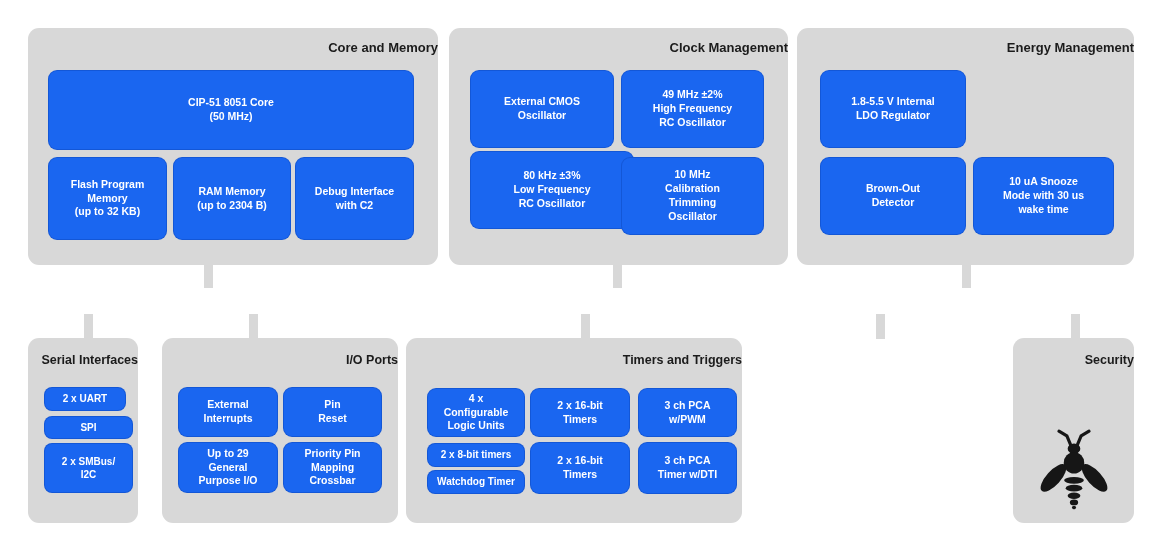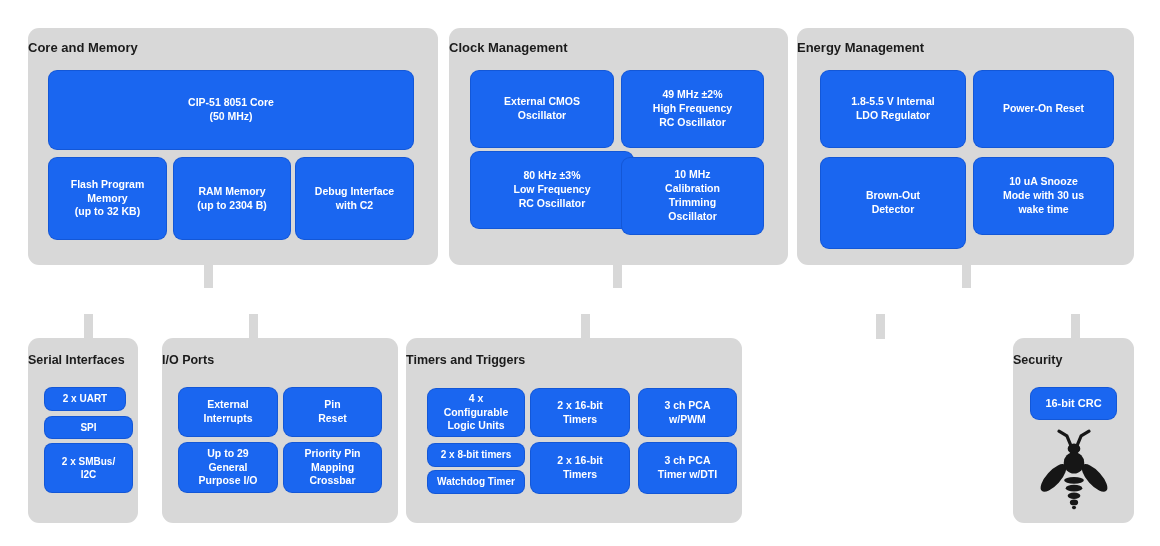--- a/index.html
+++ b/index.html
@@ -1,19 +1,19 @@
 <!DOCTYPE html>
 <html><head>
 <meta charset="utf-8">
 <style>
   html,body{margin:0;padding:0;background:#ffffff;}
   body{font-family:"Liberation Sans",sans-serif;}
   .canvas{position:relative;width:1160px;height:546px;background:#ffffff;overflow:hidden;}
   .panel{position:absolute;background:#d8d8d8;border-radius:11px;}
-  .panel-title{position:absolute;left:0;right:0;top:12px;margin:0;text-align:left;
+  .panel-title{position:absolute;left:0;right:0;top:12px;margin:0;text-align:right;
     font-size:13px;font-weight:bold;color:#1b1b1b;}
   .bottom .panel-title{top:15px;font-size:12.5px;}
   .block{position:absolute;background:#1a66f0;border:1px solid rgba(10,60,170,0.35);
     border-radius:9px;color:#ffffff;font-weight:bold;font-size:10.5px;line-height:1.32;
     display:flex;align-items:center;justify-content:center;text-align:center;
     white-space:pre-line;padding:2px;box-sizing:border-box;}
   .block.small{font-size:10px;border-radius:8px;}
   .bus{position:absolute;left:28px;top:287px;width:1106px;height:28px;background:#d8d8d8;
     border-radius:9px;display:flex;align-items:center;justify-content:center;
     font-size:12.5px;font-weight:bold;color:#1b1b1b;}
@@ -51,22 +51,21 @@
     <div class="block" style="left:172px;top:129px;width:143px;height:78px">10 MHz
 Calibration
 Trimming
 Oscillator</div>
   </section>
 
   <section class="panel" style="left:797px;top:28px;width:337px;height:237px">
     <h2 class="panel-title">Energy Management</h2>
     <div class="block" style="left:23px;top:42px;width:146px;height:78px">1.8-5.5 V Internal
 LDO Regulator</div>
-    <div class="block" style="left:176px;top:42px;width:141px;height:78px">Power-On Reset</div>
-    <div class="block" style="left:23px;top:129px;width:146px;height:92px">Brown-Out
+    <div class="block" style="left:23px;top:129px;width:146px;height:78px">Brown-Out
 Detector</div>
     <div class="block" style="left:176px;top:129px;width:141px;height:78px">10 uA Snooze
 Mode with 30 us
 wake time</div>
   </section>
 
   <div class="conn" style="left:204px;top:263px;height:25px"></div>
   <div class="conn" style="left:613px;top:263px;height:25px"></div>
   <div class="conn" style="left:962px;top:263px;height:25px"></div>
 
@@ -112,21 +111,20 @@
     <div class="block small" style="left:21px;top:132px;width:98px;height:24px">Watchdog Timer</div>
     <div class="block" style="left:124px;top:104px;width:100px;height:52px">2 x 16-bit
 Timers</div>
     <div class="block" style="left:232px;top:104px;width:99px;height:52px">3 ch PCA
 Timer w/DTI</div>
   </section>
 
 
   <section class="panel bottom" style="left:1013px;top:338px;width:121px;height:185px">
     <h2 class="panel-title">Security</h2>
-    <div class="block" style="left:17px;top:49px;width:87px;height:33px;font-size:11px">16-bit CRC</div>
     <svg class="bee" width="76" height="84" viewBox="0 0 96 106" xmlns="http://www.w3.org/2000/svg">
       <g fill="#161616" stroke="none">
         <ellipse cx="22" cy="63" rx="9" ry="22" transform="rotate(42 22 63)"></ellipse>
         <ellipse cx="74" cy="63" rx="9" ry="22" transform="rotate(-42 74 63)"></ellipse>
         <ellipse cx="48" cy="26" rx="8" ry="6.5"></ellipse>
         <ellipse cx="48" cy="44" rx="13" ry="13.5"></ellipse>
         <ellipse cx="48" cy="66" rx="12.5" ry="4.3"></ellipse>
         <ellipse cx="48" cy="76" rx="10.5" ry="4.3"></ellipse>
         <ellipse cx="48" cy="85.5" rx="8" ry="4"></ellipse>
         <ellipse cx="48" cy="94" rx="5.2" ry="3.6"></ellipse>

